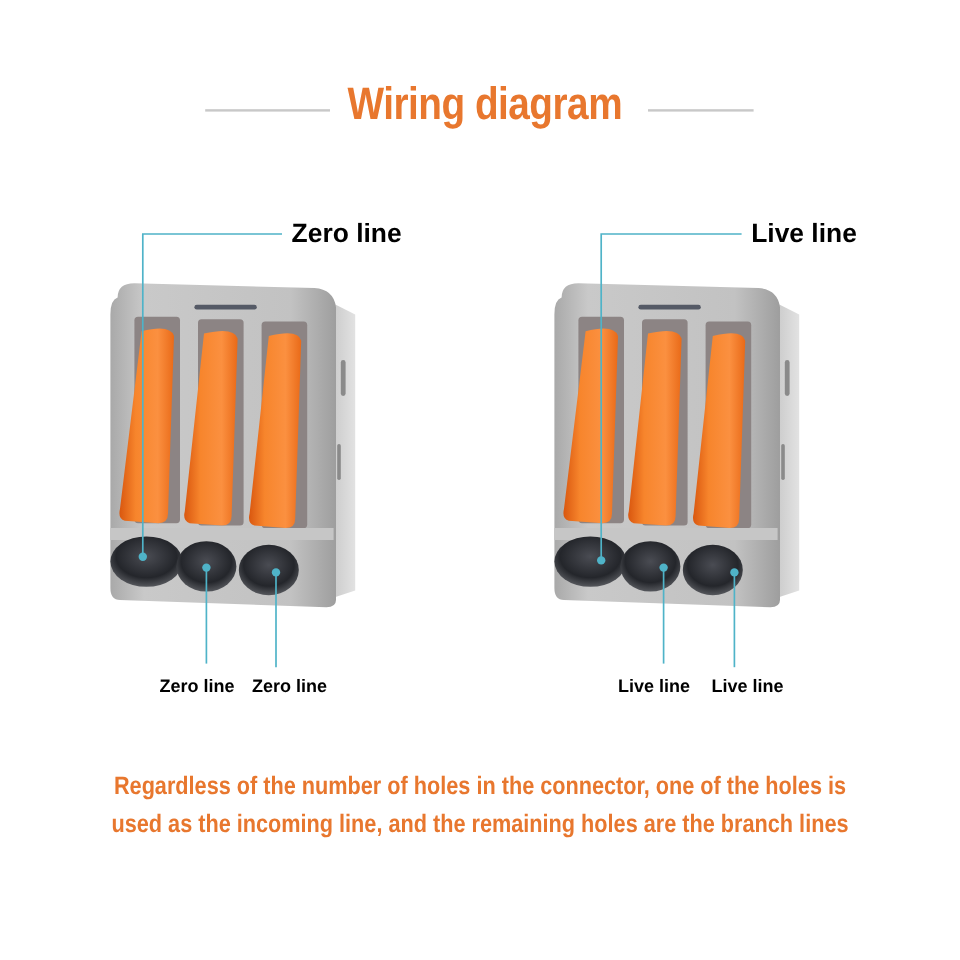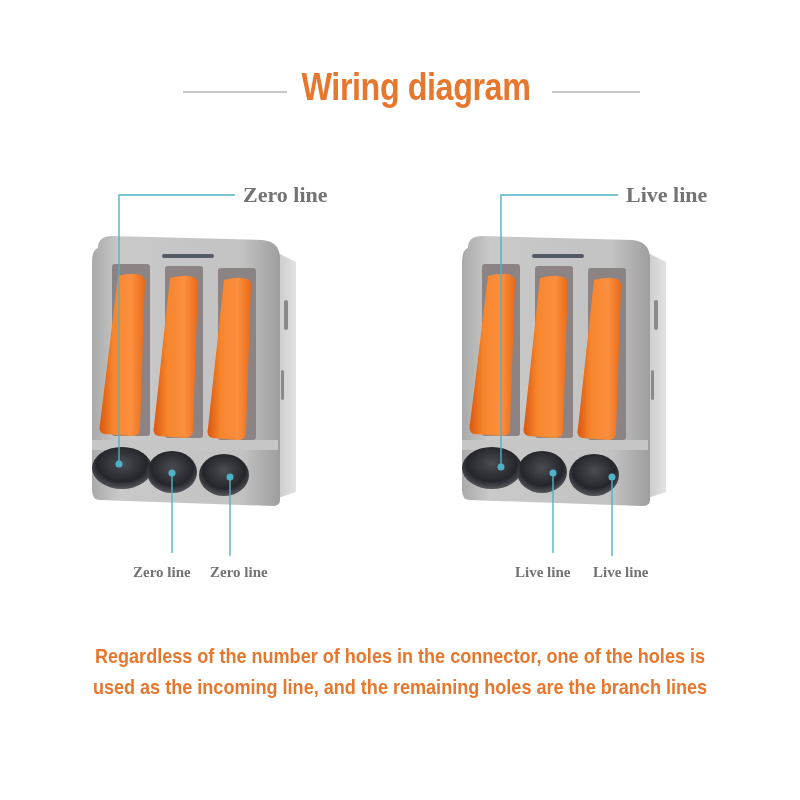--- a/index.html
+++ b/index.html
@@ -1,21 +1,21 @@
 <!DOCTYPE html>
 <html><head>
 <meta charset="utf-8">
 <style>
   html, body { margin:0; padding:0; background:#ffffff; }
   body { width:800px; height:800px; position:relative; overflow:hidden; font-family:"Liberation Sans", sans-serif; }
   .abs { position:absolute; }
-  .title-wrap { left:16px; top:62px; width:660px; height:60px; }
+  .title-wrap { left:4px; top:62px; width:660px; height:60px; }
   .title-line { position:absolute; top:29px; height:2px; background:#c8c8c8; }
   .title-text { position:absolute; left:0; width:800px; top:4px; text-align:center; color:#e8772e; font-family:"Liberation Sans", sans-serif; font-weight:bold; font-size:38px; letter-spacing:-0.5px; transform:scaleX(0.85); }
-  .label-serif { font-family:Liberation Serif, serif; color:#737373; font-weight:bold; position:absolute; white-space:nowrap; }
+  .label-serif { font-family:Liberation Sans, sans-serif; color:#000000; font-weight:bold; position:absolute; white-space:nowrap; }
   .label-big { font-size:22px; }
   .label-small { font-size:15px; font-weight:bold; }
   .note { left:40px; width:720px; top:640px; text-align:center; color:#e8772e; font-weight:bold; font-size:21px; line-height:31px; transform:scaleX(0.86); transform-origin:center top; }
   svg { position:absolute; left:0; top:0; }
 </style>
 </head>
 <body>
 
 <div class="abs title-wrap">
   <div class="title-line" style="left:167px;width:104px;"></div>

